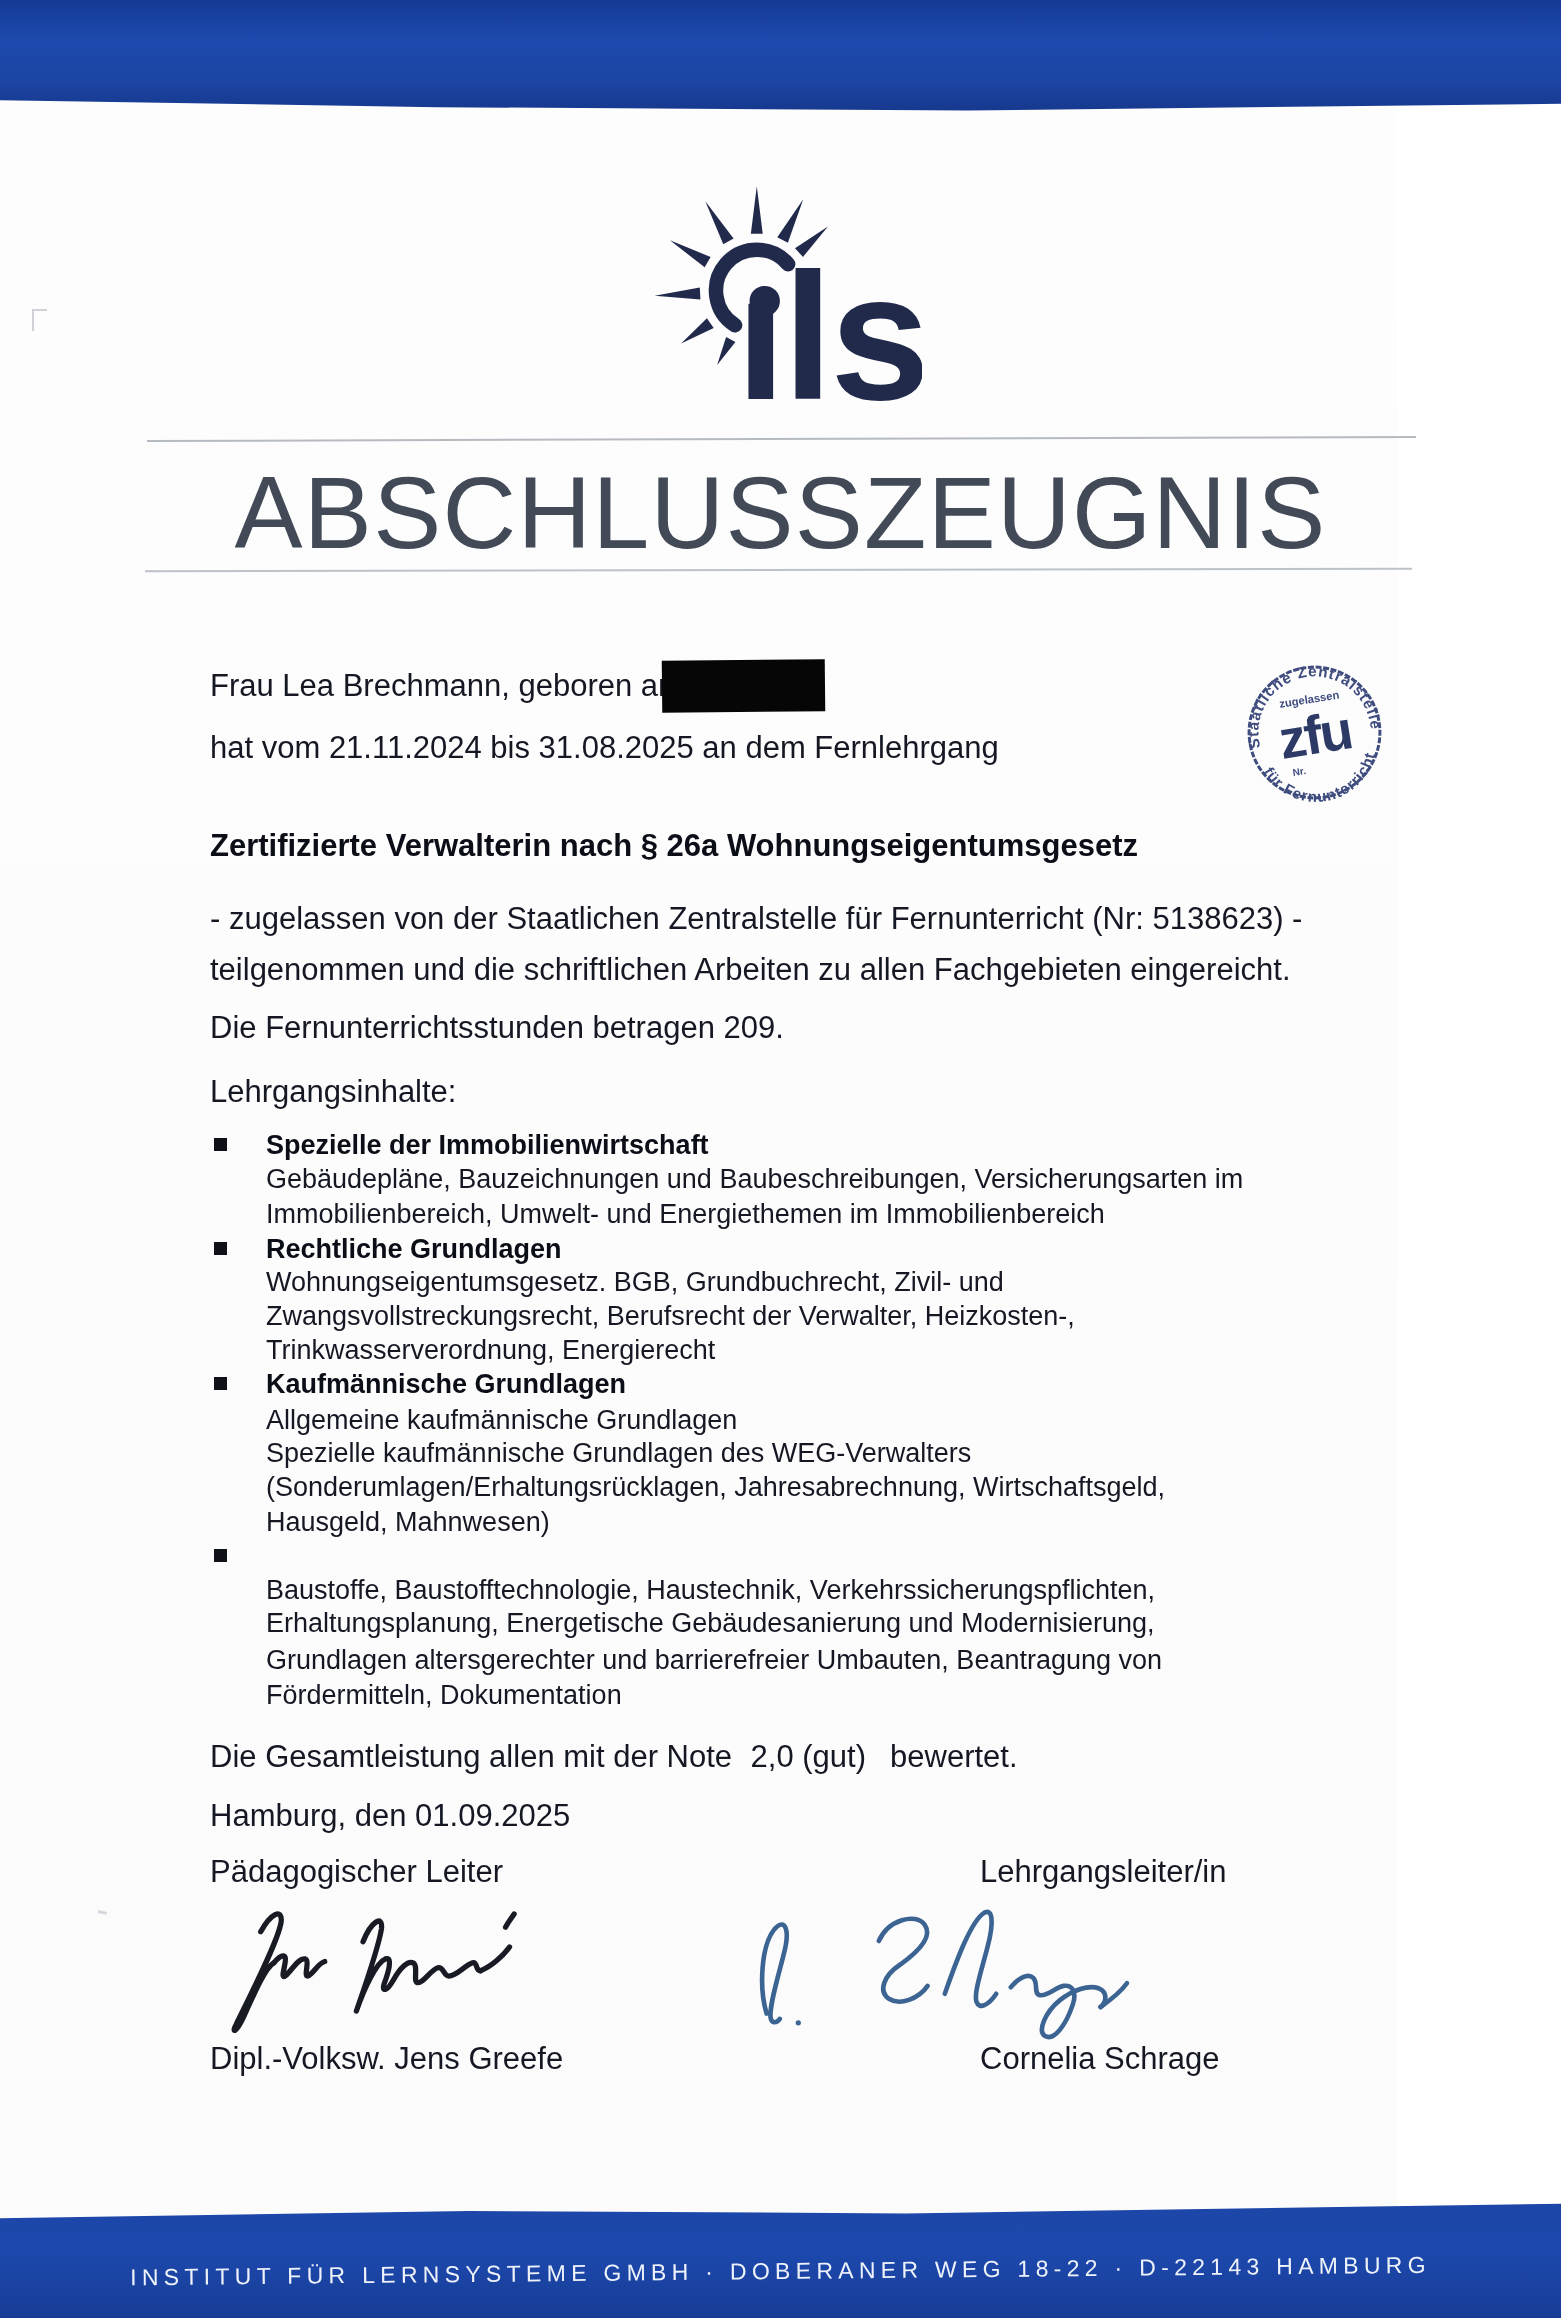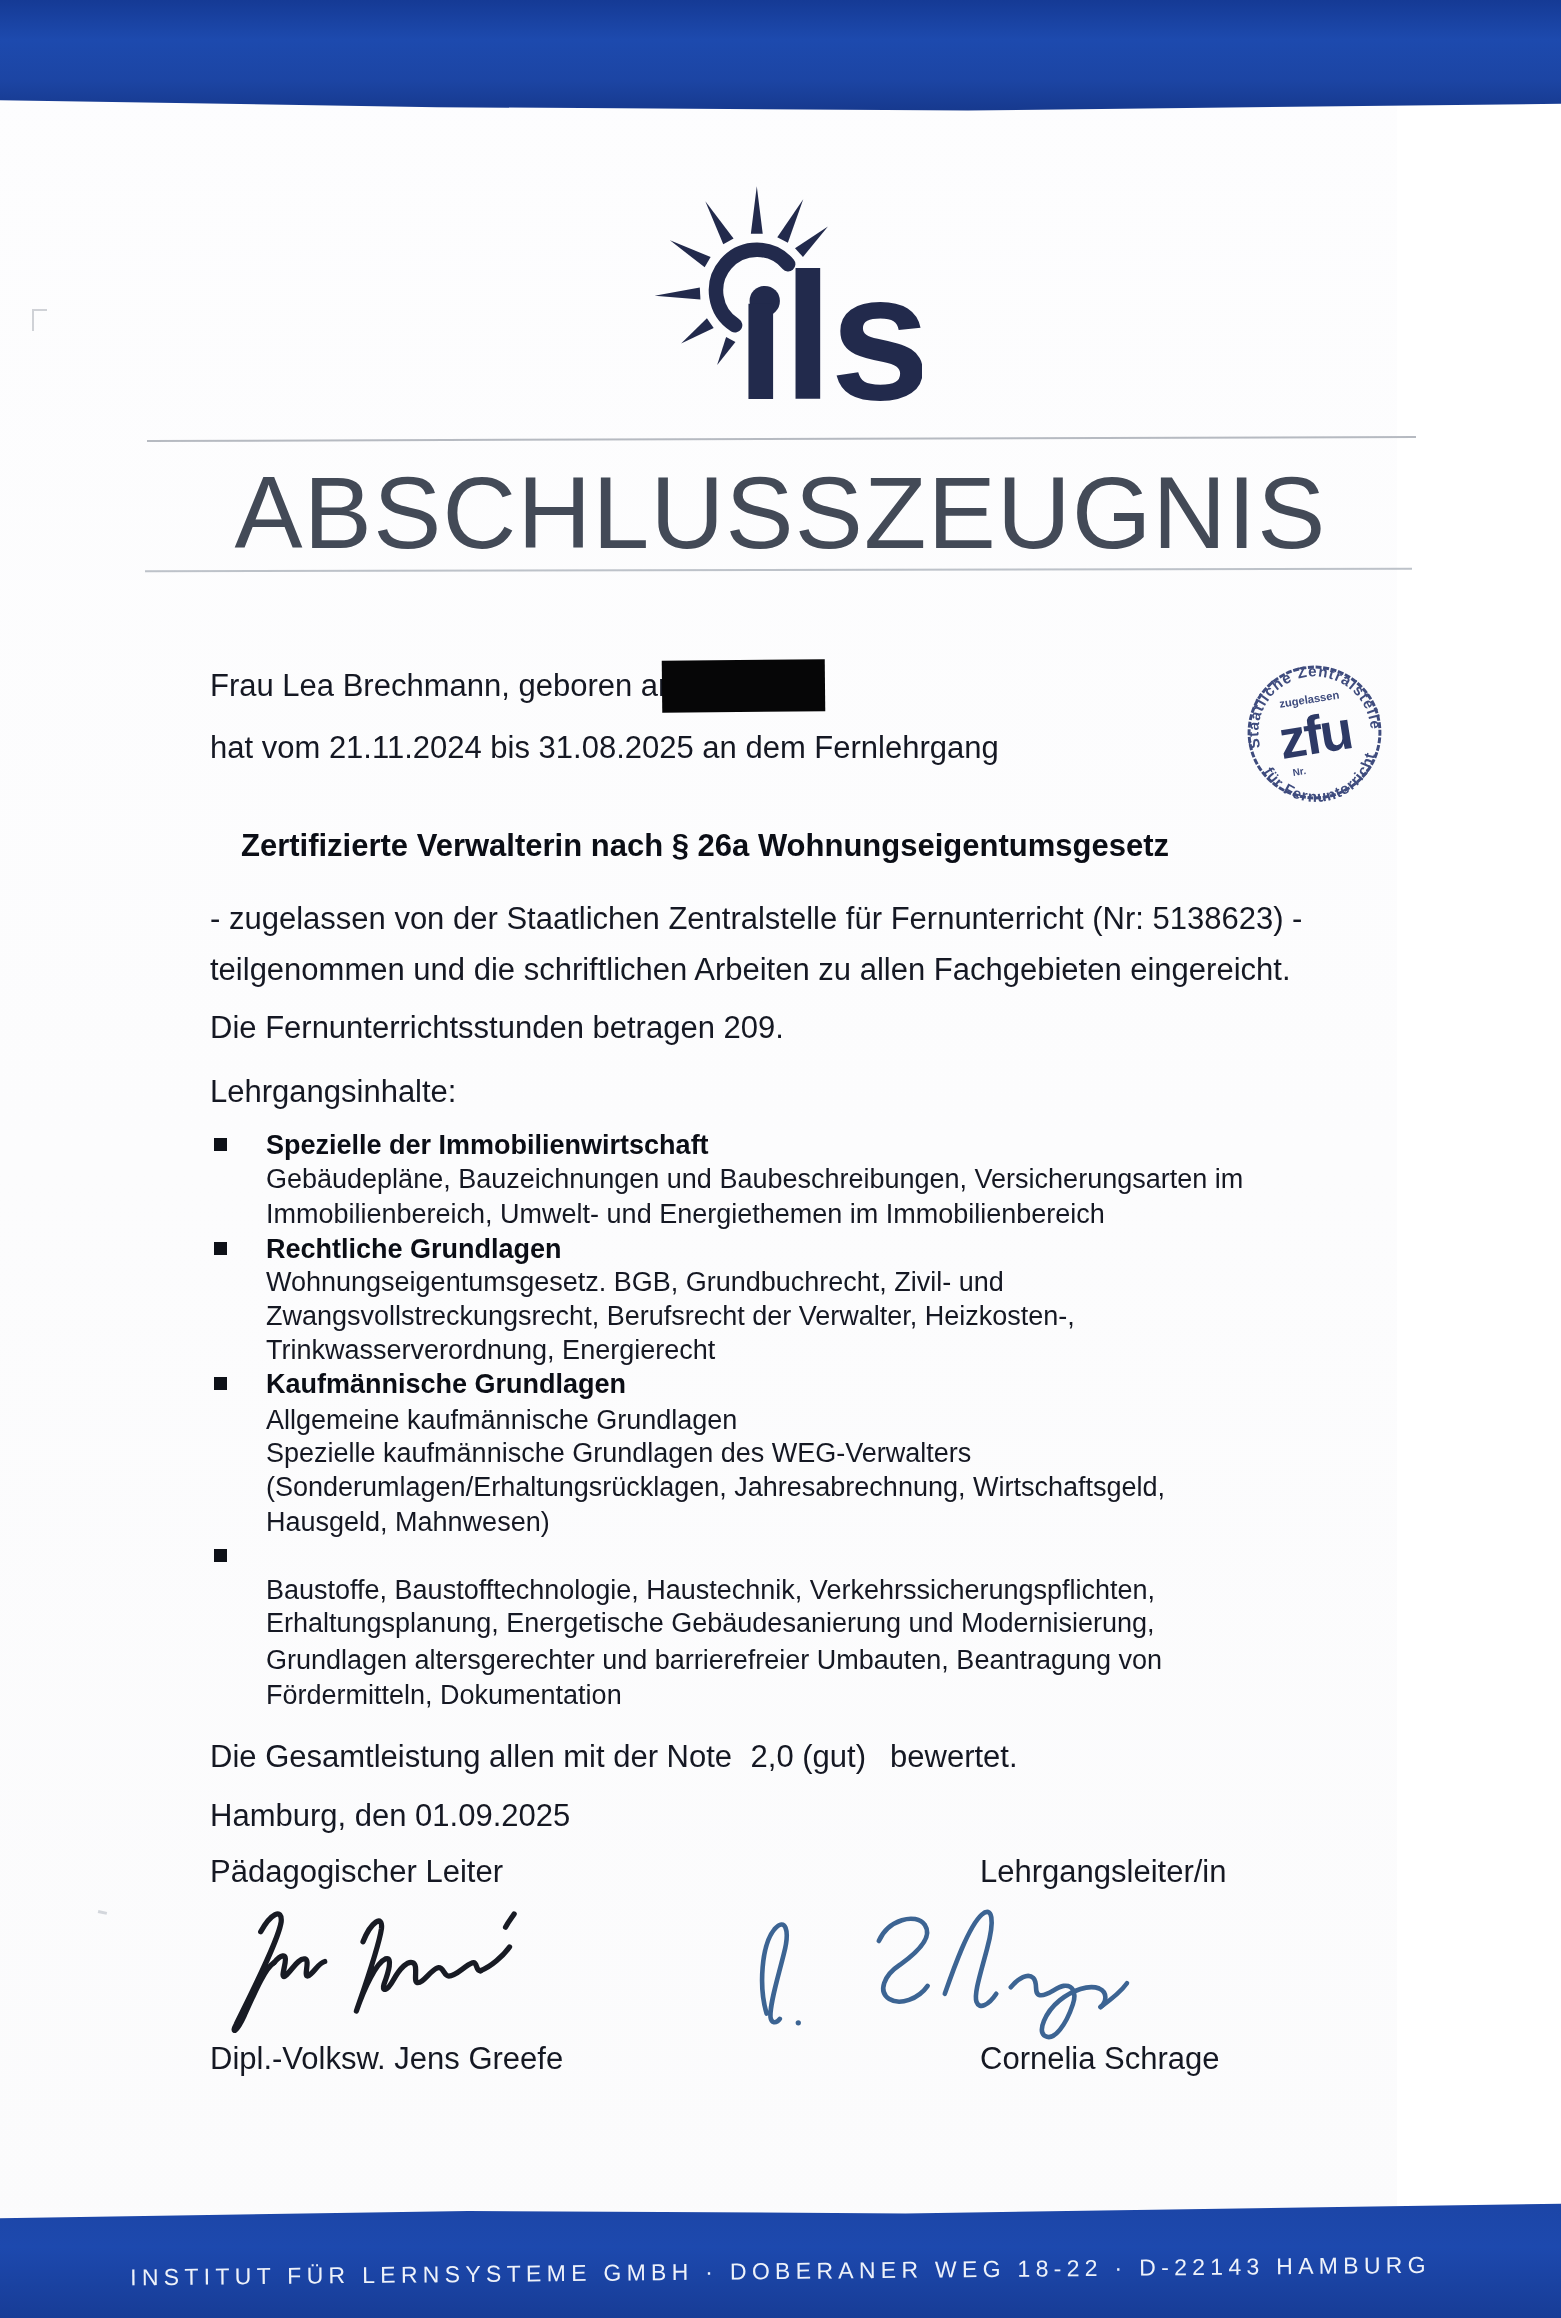--- a/index.html
+++ b/index.html
@@ -40,21 +40,21 @@
     position:absolute;left:0;top:462px;width:1561px;
     text-align:center;
     font-size:102px;line-height:1;
     letter-spacing:1.3px;
     color:#434a57;
     white-space:nowrap;
   }
 
   
   .p{position:absolute;left:210px;font-size:31px;line-height:34px;color:#151823;white-space:nowrap;}
-  .bold{font-weight:bold;color:#0b0e16;margin-left:31px;}
+  .bold{font-weight:bold;color:#0b0e16;}
   .redaction{
     position:absolute;left:662px;top:660px;width:163px;height:52px;
     background:#060607;transform:rotate(-0.6deg);
   }
   .list-head{position:absolute;left:266px;font-size:27px;font-weight:bold;color:#0b0e16;white-space:nowrap;}
   .list-line{position:absolute;left:266px;font-size:27px;color:#151823;white-space:nowrap;}
   .bullet{position:absolute;left:214px;width:13.2px;height:13.2px;background:#0e1118;}
 
   .grade-gap1{display:inline-block;width:18.5px;}
   .grade-gap2{display:inline-block;width:24px;}

